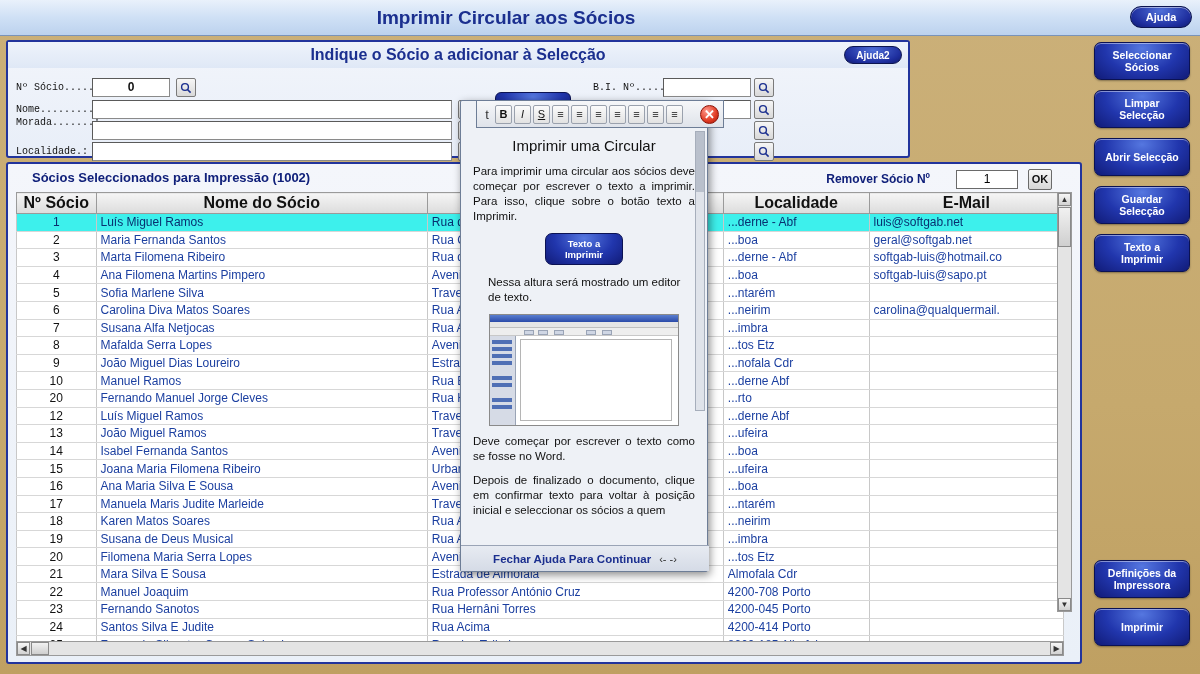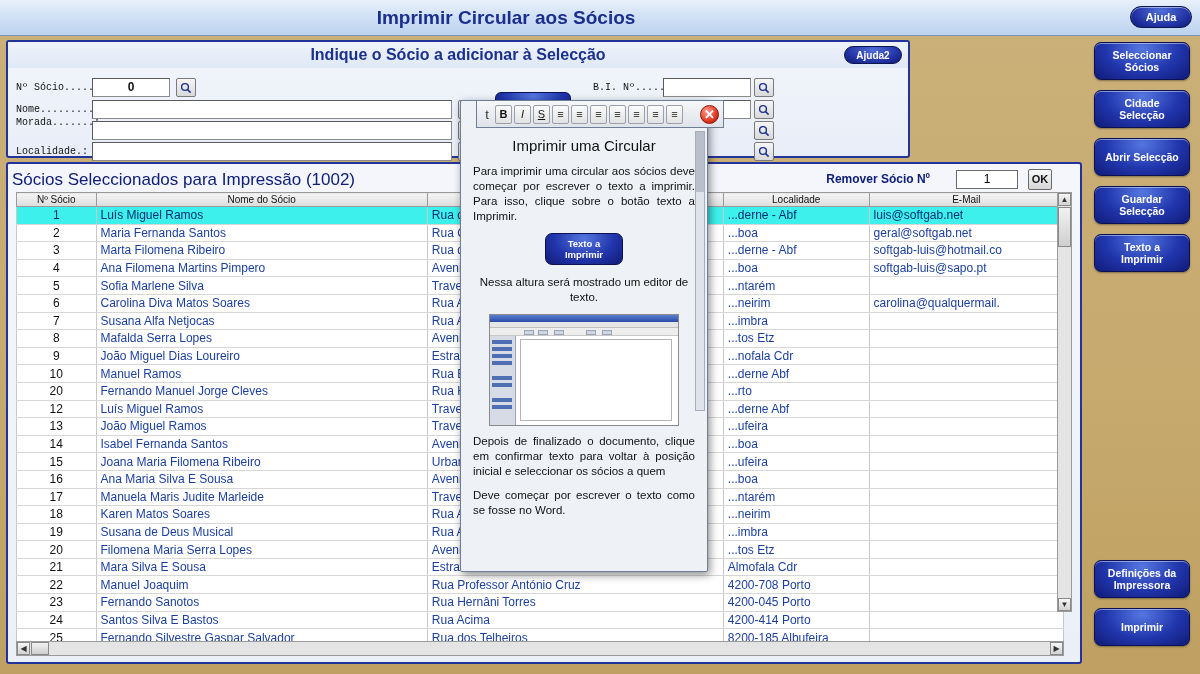--- a/index.html
+++ b/index.html
@@ -89,22 +89,22 @@
   }
   .magnif svg { display:block; }
 
   
   .listpanel {
     position: absolute; left: 6px; top: 162px; width: 1076px; height: 502px;
     background: linear-gradient(180deg,#f4f6fb 0%, #eaf0f8 100%);
     border: 2px solid #22349c; border-radius: 3px;
   }
   .listhdr {
-    position: absolute; left: 4px; top: 6px;
-    font-size: 17px; font-weight: normal; color: #10207a;
+    position: absolute; left: 24px; top: 6px;
+    font-size: 13px; font-weight: bold; color: #10207a;
   }
   .removelbl {
     position: absolute; right: 150px; top: 8px;
     font-size: 12px; font-weight: bold; color: #10207a;
   }
   .removeinput {
     position: absolute; right: 62px; top: 6px; width: 62px; height: 19px;
     background: #fff; border: 1px solid #6a6a6a; text-align: center;
     font-size: 12px; line-height: 17px;
   }
@@ -117,21 +117,21 @@
 
   table.grid {
     position: absolute; left: 8px; top: 28px; width: 1048px;
     border-collapse: collapse;
     font-size: 12px;
     table-layout: fixed;
   }
   table.grid th {
     background: linear-gradient(180deg,#f5f5f5,#dcdcdc);
     border: 1px solid #9a9a9a;
-    height: 14px; font-size: 10px; font-weight: normal; color: #111;
+    height: 14px; font-size: 16px; font-weight: bold; color: #111;
   }
   table.grid td {
     border-left: 1px solid #c8c8c8; border-right: 1px solid #c8c8c8;
     border-bottom: 1px solid #d7d7d7;
     height: 17.6px; padding: 0 4px;
     color: #1b3fa0; white-space: nowrap; overflow: hidden; text-overflow: clip;
     background: #fff;
   }
   table.grid td.num { text-align: center; color:#111; }
   table.grid tr.sel td { background: #3df0ec; color:#083070; }
@@ -210,21 +210,21 @@
     position: absolute; left: 0; top: 28px; width: 248px; height: 416px;
     padding: 4px 14px 0 12px;
   }
   .helptitle {
     text-align: center; font-size: 15px; color: #111; margin: 4px 0 10px 0;
   }
   .helpp {
     font-size: 11.5px; color: #111; line-height: 15px; text-align: justify;
     margin: 0 0 9px 0;
   }
-  .helpp.c { text-align: center; }
+  .helpp.c { text-align: left; margin-left: 15px; }
   .texto-btn {
     width: 78px; height: 32px; margin: 2px auto 10px auto;
     border-radius: 7px;
     background: radial-gradient(ellipse at 50% 15%, #5577e0 0%, #2136ad 55%, #111b77 100%);
     border: 1px solid #0b1253;
     color: #fff; font-size: 9.5px; font-weight: bold; line-height: 11px;
     display:flex; align-items:center; justify-content:center; text-align:center;
     white-space: pre-line;
   }
   .thumbimg {
@@ -259,21 +259,21 @@
 <div id="root">
 
   <div class="titlebar">
     <div class="title">Imprimir Circular aos Sócios</div>
     <div class="help-pill">Ajuda</div>
   </div>
 
   <div class="rightcol">
     <div class="navbtn">Seleccionar
 Sócios</div>
-    <div class="navbtn">Cidade
+    <div class="navbtn">Limpar
 Selecção</div>
     <div class="navbtn">Abrir Selecção</div>
     <div class="navbtn">Guardar
 Selecção</div>
     <div class="navbtn">Texto a
 Imprimir</div>
   </div>
 
   <div class="rightcol-lower">
     <div class="navbtn">Definições da
@@ -532,21 +532,21 @@
           </tr>
           <tr>
             <td class="num">23</td>
             <td class="">Fernando Sanotos</td>
             <td class="">Rua Hernâni Torres</td>
             <td class="">4200-045 Porto</td>
             <td class=""></td>
           </tr>
           <tr>
             <td class="num">24</td>
-            <td class="">Santos Silva E Bastos</td>
+            <td class="">Santos Silva E Judite</td>
             <td class="">Rua Acima</td>
             <td class="">4200-414 Porto</td>
             <td class=""></td>
           </tr>
           <tr>
             <td class="num">25</td>
             <td class="">Fernando Silvestre Gaspar Salvador</td>
             <td class="">Rua dos Telheiros</td>
             <td class="">8200-185 Albufeira</td>
             <td class=""></td>
@@ -588,25 +588,29 @@
           <div class="r" style="top:11px;"></div>
           <div class="r" style="top:18px;"></div>
           <div class="r" style="top:25px;"></div>
           <div class="r" style="top:40px;"></div>
           <div class="r" style="top:47px;"></div>
           <div class="r" style="top:62px;"></div>
           <div class="r" style="top:69px;"></div>
         </div>
         <div class="page"></div>
       </div>
+      <div class="helpp">Deve começar por escrever o texto como se fosse no Word.</div>
       <div class="helpp">Depois de finalizado o documento, clique em confirmar texto para voltar à posição inicial e seleccionar os sócios a quem</div>
-      <div class="helpp">Deve começar por escrever o texto como se fosse no Word.</div>
     </div>
     <div class="helpscroll">
       <div class="th"></div>
+    </div>
+    <div class="helpfoot">
+      <div class="lnk">Fechar Ajuda Para Continuar</div>
+      <div class="nav">‹- -›</div>
     </div>
   </div>
 
   <div class="helptool">
     <span class="tb-t">t</span>
     <span class="tbtn bold">B</span>
     <span class="tbtn ital">I</span>
     <span class="tbtn und">S</span>
     <span class="tbtn">≡</span>
     <span class="tbtn">≡</span>

